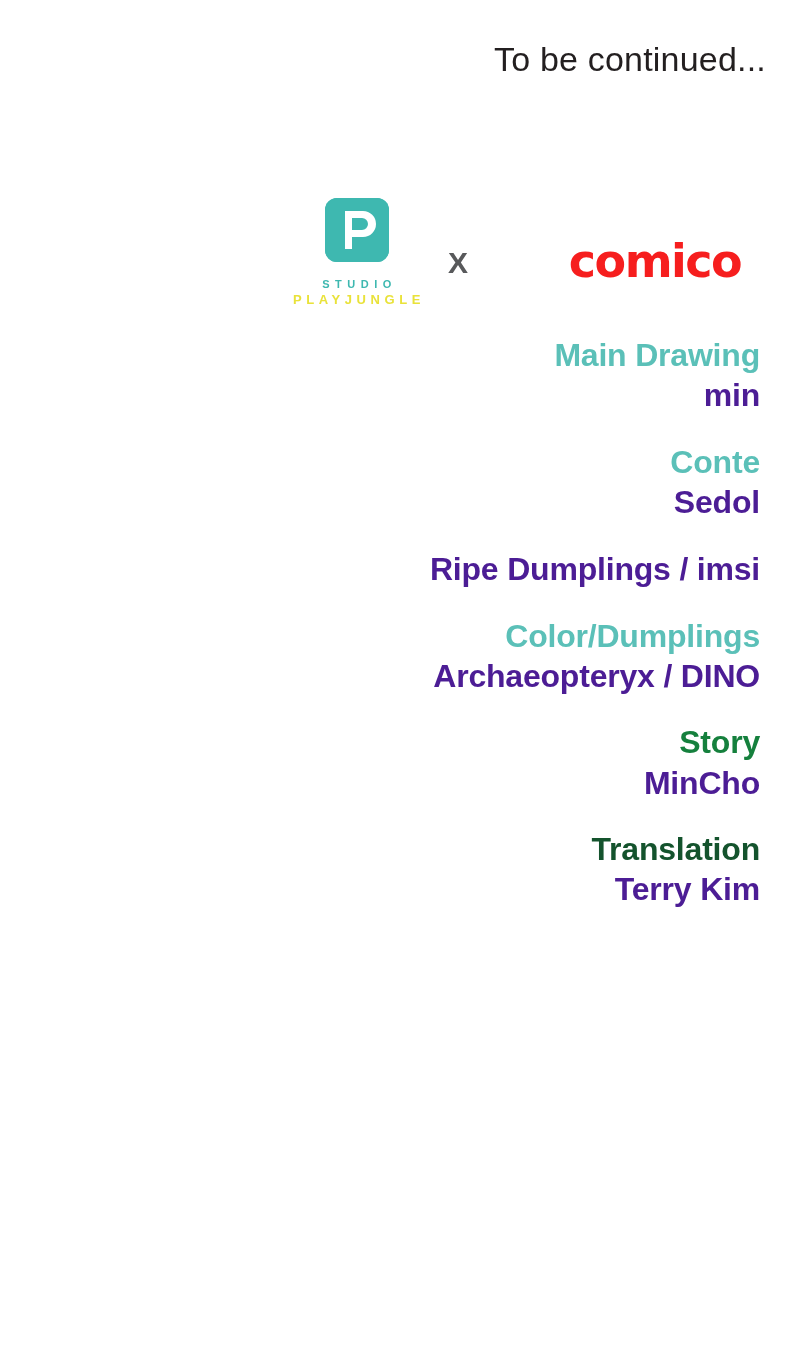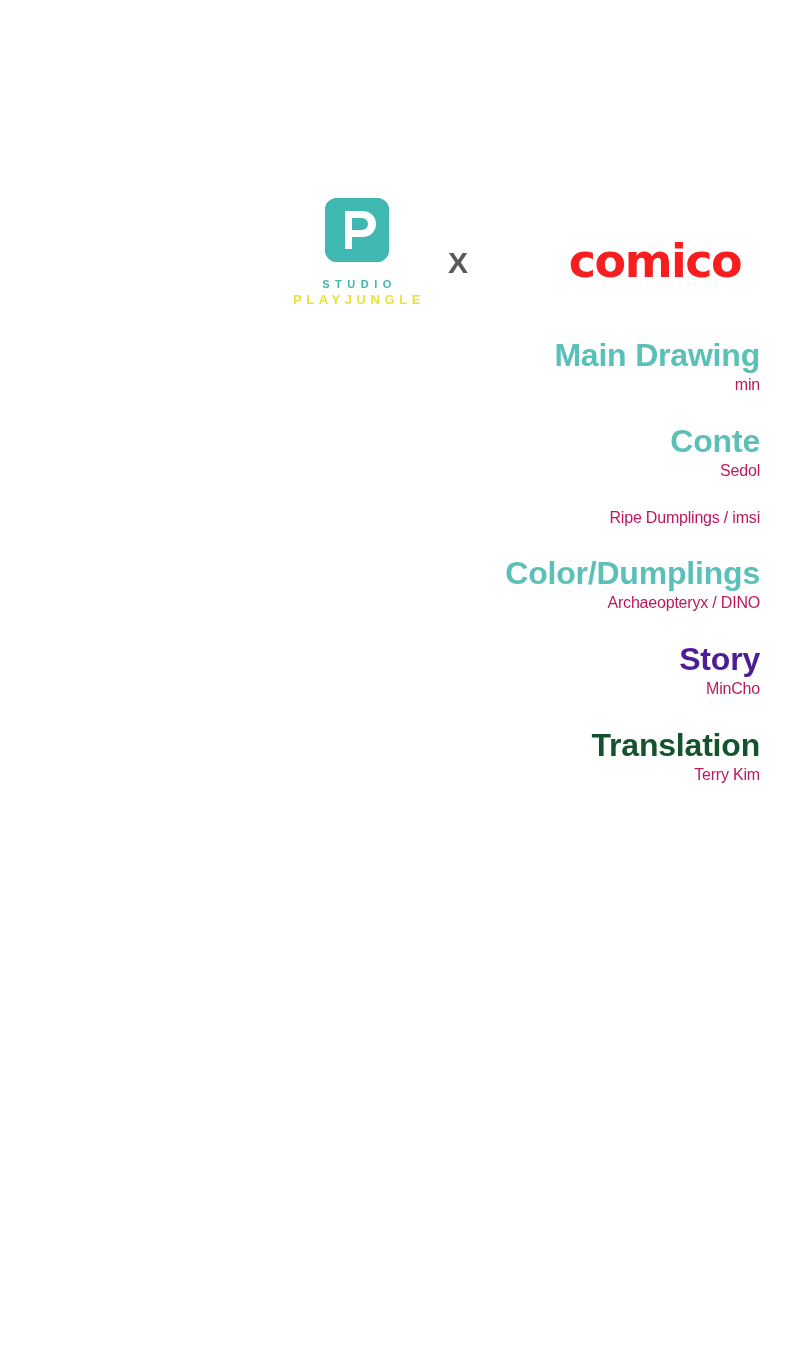--- a/index.html
+++ b/index.html
@@ -111,33 +111,34 @@
   .credit-block {
     margin-bottom: 10px;
   }
   .credit-role {
     font-size: 32px;
     font-weight: 700;
     line-height: 1.22;
     letter-spacing: -0.2px;
   }
   .credit-name {
-    font-size: 16px;
-    font-weight: 400;
-    color: #be185d;
+    font-size: 32px;
+    font-weight: 700;
+    color: #4c1d95;
     line-height: 1.3;
     letter-spacing: -0.2px;
   }
   .gap-large { margin-top: 26px; }
 </style>
 </head>
 <body>
 
 <div class="page">
 
+  <div class="to-be-continued">To be continued...</div>
 
   <div class="logo-row">
 
     <div class="studio-logo">
       <div class="pj-mark">
         <svg width="64" height="64" viewBox="0 0 64 64" aria-hidden="true">
           <rect x="0" y="0" width="64" height="64" rx="12" fill="#3eb8b0"></rect>
           <path d="M20 13 h18 a13 13 0 0 1 0 26 h-11 v12 h-7 z M27 20 v12 h10 a6 6 0 0 0 0 -12 z" fill="#ffffff"></path>
         </svg>
       </div>
@@ -166,21 +167,21 @@
     <div class="credit-block gap-large">
       <div class="credit-name">Ripe Dumplings / imsi</div>
     </div>
 
     <div class="credit-block gap-large">
       <div class="credit-role" style="color:#5bc0b8">Color/Dumplings</div>
       <div class="credit-name">Archaeopteryx / DINO</div>
     </div>
 
     <div class="credit-block gap-large">
-      <div class="credit-role" style="color:#4c1d95">Story</div>
+      <div class="credit-role" style="color:#15803d">Story</div>
       <div class="credit-name">MinCho</div>
     </div>
 
     <div class="credit-block gap-large">
       <div class="credit-role" style="color:#14532d">Translation</div>
       <div class="credit-name">Terry Kim</div>
     </div>
 
   </div>
 

